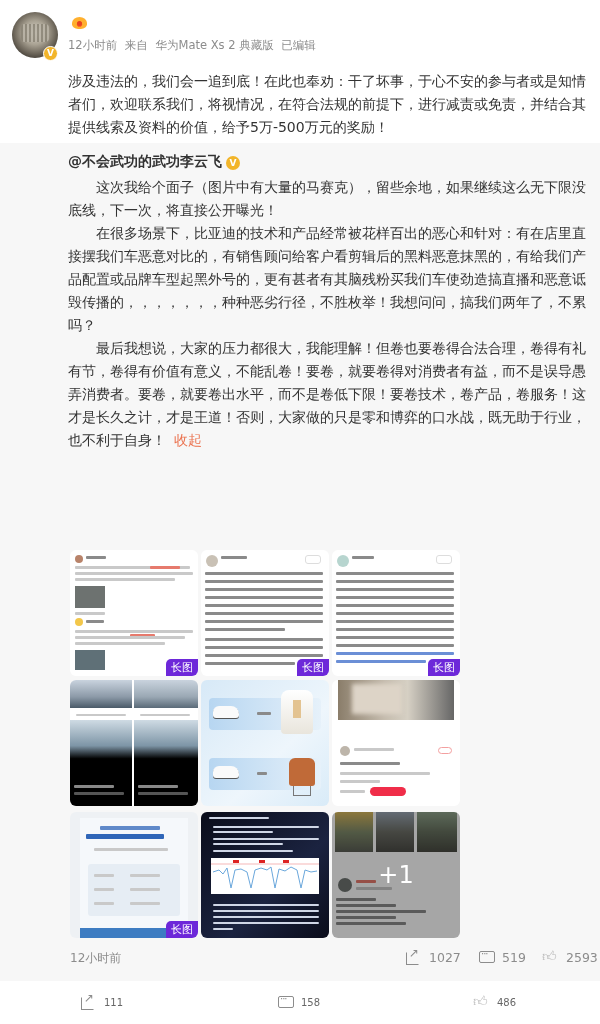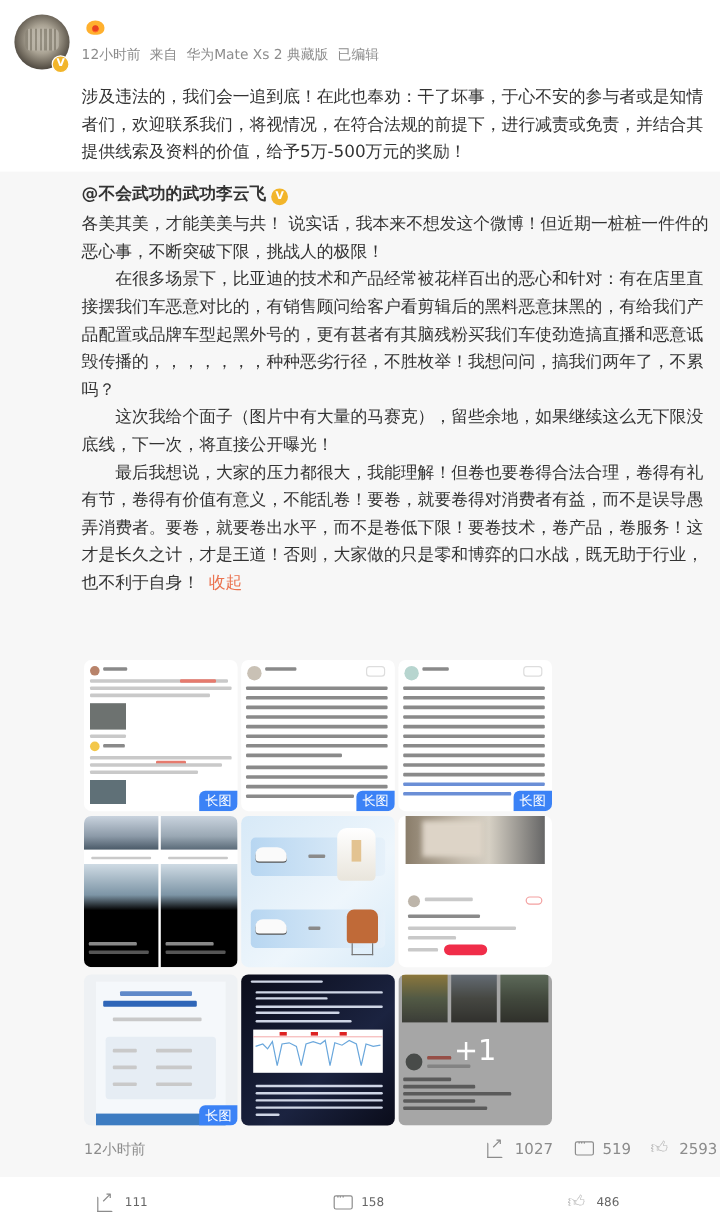--- a/index.html
+++ b/index.html
@@ -29,21 +29,21 @@
   .repost-author { position: absolute; left: 68px; top: 10px; font-size: 14px; font-weight: bold; color: #333; }
   .repost-author .vbadge { display: inline-block; width: 14px; height: 14px; border-radius: 50%; background: #f2b52a; color: #fff;
     font-size: 9px; font-weight: bold; text-align: center; line-height: 14px; margin-left: 4px; vertical-align: 0px; }
   .repost-body { position: absolute; left: 68px; top: 33px; width: 524px; font-size: 14px; line-height: 23px; color: #333; }
   .repost-body p { margin: 0; }
   .repost-body p.indent { text-indent: 2em; }
   .collapse-link { color: #eb7350; margin-left: 8px; cursor: pointer; }
 
   .grid { position: absolute; left: 70px; top: 407px; width: 392px; height: 388px; }
   .cell { position: absolute; width: 128px; height: 126px; border-radius: 6px; overflow: hidden; background: #fff; }
-  .cell .longpic { position: absolute; right: 0; bottom: 0; background: #3b82f6; color: #fff; font-size: 11px;
+  .cell .longpic { position: absolute; right: 0; bottom: 0; background: #6d28d9; color: #fff; font-size: 11px;
     padding: 2px 5px; border-top-left-radius: 5px; line-height: 13px; }
   .plus-one { position: absolute; left: 0; top: 0; width: 100%; height: 100%; background: rgba(0,0,0,.35);
     color: #fff; font-size: 24px; display: flex; align-items: center; justify-content: center; }
 
   
   .ln { position: absolute; height: 3px; background: #c9c9c9; border-radius: 1px; }
   .ln.dk { background: #8a8a8a; }
   .ln.rd { background: #e67a6d; }
   .ln.bl { background: #6b8fd6; }
   .ln.wh { background: #cfd6e6; }
@@ -81,23 +81,22 @@
   </div>
 </div>
 
 <div class="post-text">涉及违法的，我们会一追到底！在此也奉劝：干了坏事，于心不安的参与者或是知情者们，欢迎联系我们，将视情况，在符合法规的前提下，进行减责或免责，并结合其提供线索及资料的价值，给予5万-500万元的奖励！</div>
 
 <div class="repost">
   <div class="repost-author">
     <span>@不会武功的武功李云飞</span><span class="vbadge">V</span>
   </div>
   <div class="repost-body">
-    <p>各美其美，才能美美与共！ 说实话，我本来不想发这个微博！但近期一桩桩一件件的恶心事，不断突破下限，挑战人的极限！</p>
+    <p class="indent">这次我给个面子（图片中有大量的马赛克），留些余地，如果继续这么无下限没底线，下一次，将直接公开曝光！</p>
     <p class="indent">在很多场景下，比亚迪的技术和产品经常被花样百出的恶心和针对：有在店里直接摆我们车恶意对比的，有销售顾问给客户看剪辑后的黑料恶意抹黑的，有给我们产品配置或品牌车型起黑外号的，更有甚者有其脑残粉买我们车使劲造搞直播和恶意诋毁传播的，，，，，，，种种恶劣行径，不胜枚举！我想问问，搞我们两年了，不累吗？</p>
-    <p class="indent">这次我给个面子（图片中有大量的马赛克），留些余地，如果继续这么无下限没底线，下一次，将直接公开曝光！</p>
     <p class="indent"><span>最后我想说，大家的压力都很大，我能理解！但卷也要卷得合法合理，卷得有礼有节，卷得有价值有意义，不能乱卷！要卷，就要卷得对消费者有益，而不是误导愚弄消费者。要卷，就要卷出水平，而不是卷低下限！要卷技术，卷产品，卷服务！这才是长久之计，才是王道！否则，大家做的只是零和博弈的口水战，既无助于行业，也不利于自身！</span><span class="collapse-link">收起</span></p>
   </div>
 
   <div class="grid">
 
     <div class="cell" style="left:0;top:0;background:#fff;">
       <div style="position:absolute;left:5px;top:5px;width:8px;height:8px;border-radius:50%;background:#b8836a;"></div>
       <div class="ln dk" style="left:16px;top:6px;width:20px;"></div>
       <div class="ln" style="left:5px;top:16px;width:115px;"></div>
       <div class="ln rd" style="left:80px;top:16px;width:30px;"></div>

